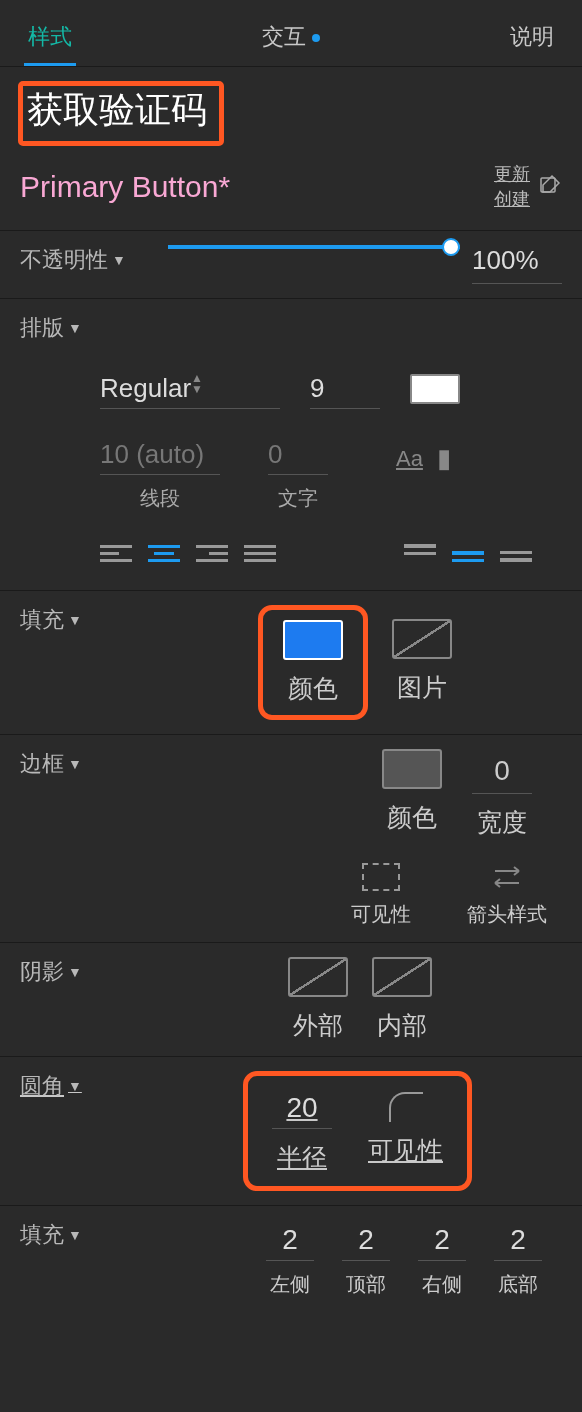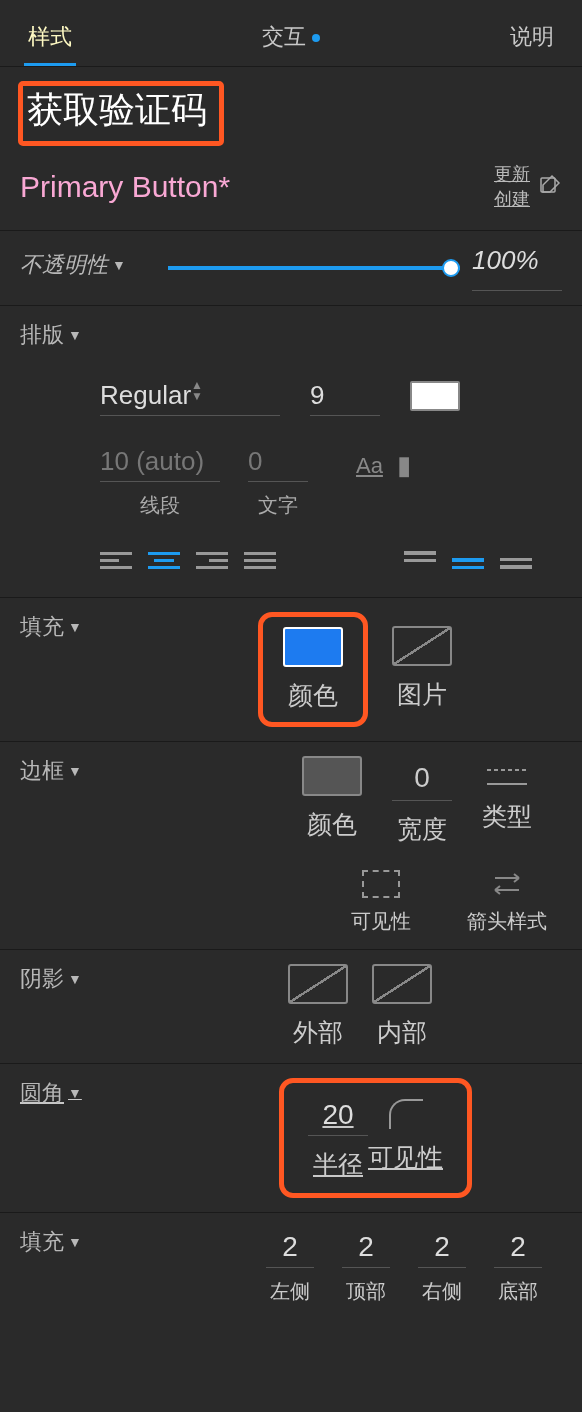--- a/index.html
+++ b/index.html
@@ -18,21 +18,21 @@
   padding: 12px 24px 0;
   border-bottom: 1px solid #1a1a1a;
 }
 .tab {
   padding: 10px 4px 14px;
   font-size: 22px;
   cursor: pointer;
   position: relative;
 }
 .tab.active {
-  color: #fef9c3;
+  color: #14b8a6;
 }
 .tab.active::after {
   content: '';
   position: absolute;
   left: 0; right: 0; bottom: 0;
   height: 3px;
   background: #1d9bf0;
 }
 .tab .dot {
   display: inline-block;
@@ -85,23 +85,22 @@
   display: flex;
   align-items: center;
   margin-bottom: 6px;
 }
 .section-header .caret {
   margin-left: 4px;
   font-size: 14px;
 }
 .opacity-row {
   display: flex;
-  align-items: center;
+  align-items: flex-start;
   gap: 12px;
-  font-style: italic;
 }
 .slider {
   flex: 1;
   height: 4px;
   background: #1d9bf0;
   position: relative;
   margin-left: 30px;
 }
 .slider-thumb {
   position: absolute;
@@ -111,21 +110,21 @@
   background: #fff;
   border: 2px solid #1d9bf0;
   border-radius: 50%;
 }
 .opacity-val {
   font-size: 26px;
   color: #ddd;
   border-bottom: 1px solid #555;
   min-width: 90px;
   text-align: left;
-  padding-bottom: 14px;
+  padding-bottom: 7px;
 }
 .font-row {
   margin: 12px 0 0 80px;
 }
 .font-select {
   font-size: 28px;
   color: #ddd;
   border-bottom: 1px solid #555;
   padding: 6px 0;
   display: flex;
@@ -158,21 +157,21 @@
 }
 .color-swatch {
   width: 50px; height: 30px;
   border: 2px solid #888;
   background: #fff;
   border-radius: 2px;
 }
 .spacing-row {
   margin: 26px 0 0 80px;
   display: flex;
-  gap: 28px;
+  gap: 48px;
   align-items: flex-start;
 }
 .spacing-item { text-align: center; }
 .spacing-val {
   font-size: 26px;
   color: #777;
   border-bottom: 1px solid #555;
   padding: 4px 0;
   width: 120px;
   text-align: left;
@@ -275,20 +274,21 @@
 .corner-row {
   display: flex;
   align-items: flex-start;
   text-decoration: underline;
 }
 .corner-hl {
   border: 5px solid #ff5722;
   border-radius: 14px;
   padding: 12px 24px;
   display: flex;
+  gap: 36px;
   margin-left: auto;
   margin-right: 90px;
 }
 .corner-item { text-align: center; }
 .corner-val {
   font-size: 28px;
   color: #ddd;
   border-bottom: 1px solid #555;
   padding: 4px 0;
   width: 60px;
@@ -463,29 +463,20 @@
     </div>
     <div class="border-opts">
       <div class="border-item">
         <div class="swatchbox gray"></div>
         <div class="opt-lbl">颜色</div>
       </div>
       <div class="border-item">
         <div class="border-val">0</div>
         <div class="opt-lbl">宽度</div>
       </div>
-      <div class="border-item">
-        <div class="dash-icon">
-          <svg viewBox="0 0 44 22">
-              <line x1="2" y1="4" x2="42" y2="4" stroke="#999" stroke-width="2" stroke-dasharray="4 3"></line>
-              <line x1="2" y1="18" x2="42" y2="18" stroke="#999" stroke-width="2"></line>
-            </svg>
-        </div>
-        <div class="opt-lbl">类型</div>
-      </div>
     </div>
   </div>
   <div class="sub-row">
     <div class="sub-item">
       <div class="dashed-box"></div>
       <div class="sub-lbl">可见性</div>
     </div>
     <div class="sub-item">
       <div class="arrow-icon">
         <svg viewBox="0 0 40 28" stroke="#888" stroke-width="2" fill="none">

